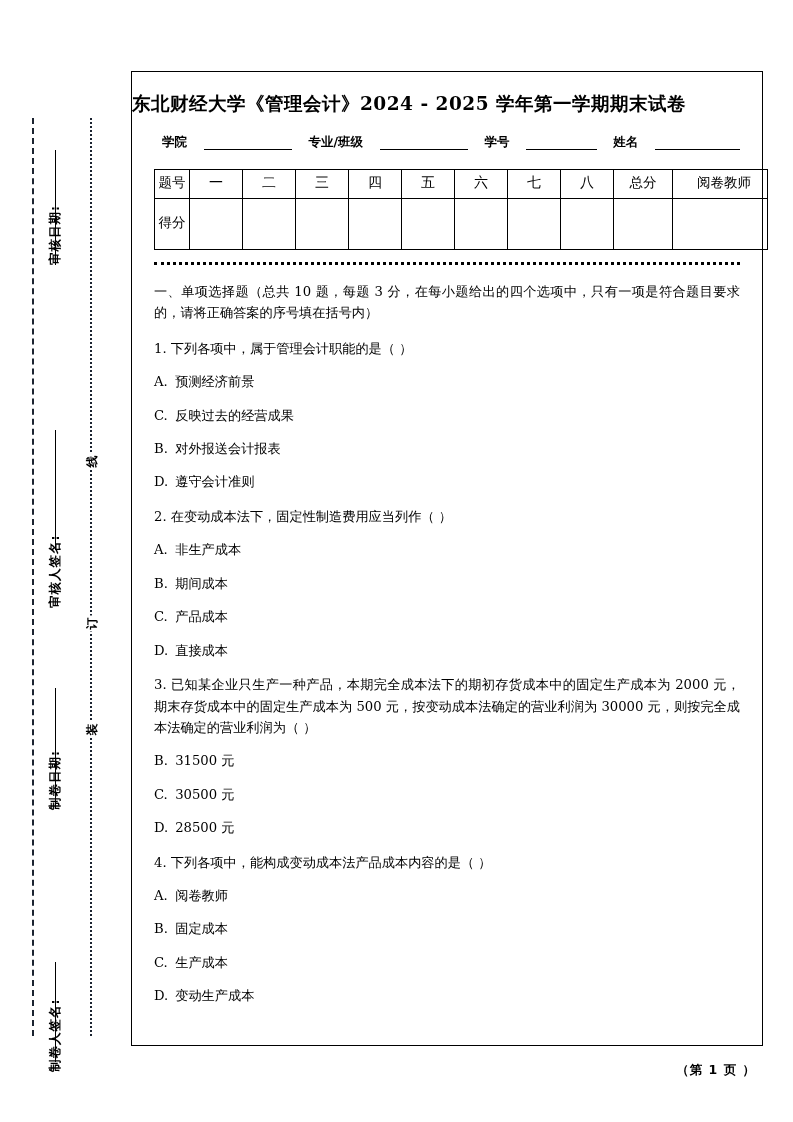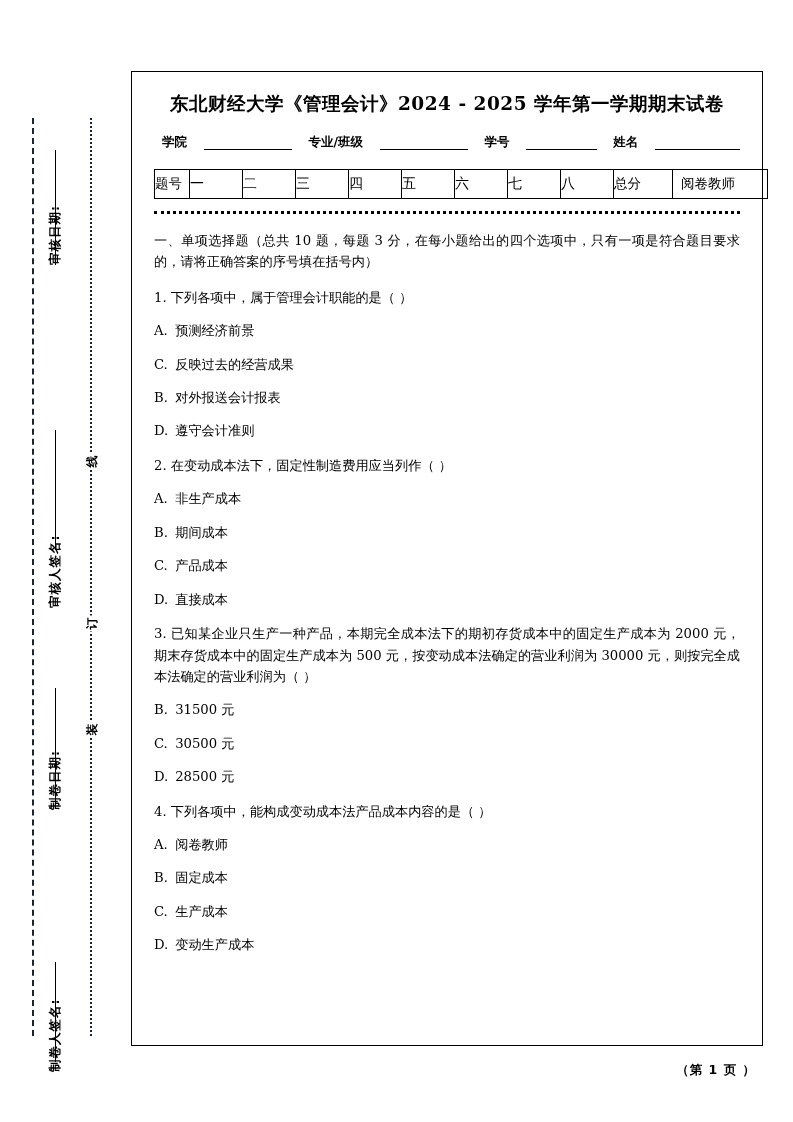--- a/index.html
+++ b/index.html
@@ -87,21 +87,21 @@
     top: 71px;
     width: 632px;
     height: 975px;
     border: 1.6px solid #000;
     box-sizing: border-box;
     padding: 0;
   }
 
   .title {
     margin: 19px 0 16px 0;
-    text-align: center;
+    text-align: left;
     font-family: "DejaVu Serif", "Liberation Serif", serif;
     font-size: 18.5px;
     font-weight: bold;
     letter-spacing: 0.5px;
     white-space: nowrap;
   }
 
   .idline {
     margin: 18px 0 0 0;
     padding: 0 22px 0 30px;
@@ -131,23 +131,23 @@
   .score-table-wrap {
     margin: 18px 22px 0 22px;
   }
   table.score {
     border-collapse: collapse;
     width: 100%;
     table-layout: fixed;
   }
   table.score td {
     border: 1.1px solid #000;
-    text-align: left;
+    text-align: center;
     vertical-align: middle;
-    font-family: Liberation Serif, serif;
+    font-family: Liberation Mono, monospace;
     font-size: 14px;
     height: 22px;
     padding: 0;
     line-height: 1.12;
   }
   table.score td.head-v {
     width: 34px;
     font-size: 13.5px;
     line-height: 1.1;
     padding: 3px 0;
@@ -254,20 +254,33 @@
         <td class="num">二</td>
         <td class="num">三</td>
         <td class="num">四</td>
         <td class="num">五</td>
         <td class="num">六</td>
         <td class="num">七</td>
         <td class="num">八</td>
         <td class="total">总分</td>
         <td class="teacher">阅卷教师</td>
       </tr>
+      <tr class="row-blank">
+        <td class="head-v">得分</td>
+        <td></td>
+        <td></td>
+        <td></td>
+        <td></td>
+        <td></td>
+        <td></td>
+        <td></td>
+        <td></td>
+        <td></td>
+        <td></td>
+      </tr>
     </tbody>
       </table>
   </div>
 
   <div class="dotted-sep"></div>
 
   <div class="content">
 
     <div class="section-head">一、单项选择题（总共 10 题，每题 3 分，在每小题给出的四个选项中，只有一项是符合题目要求的，请将正确答案的序号填在括号内）</div>
 

